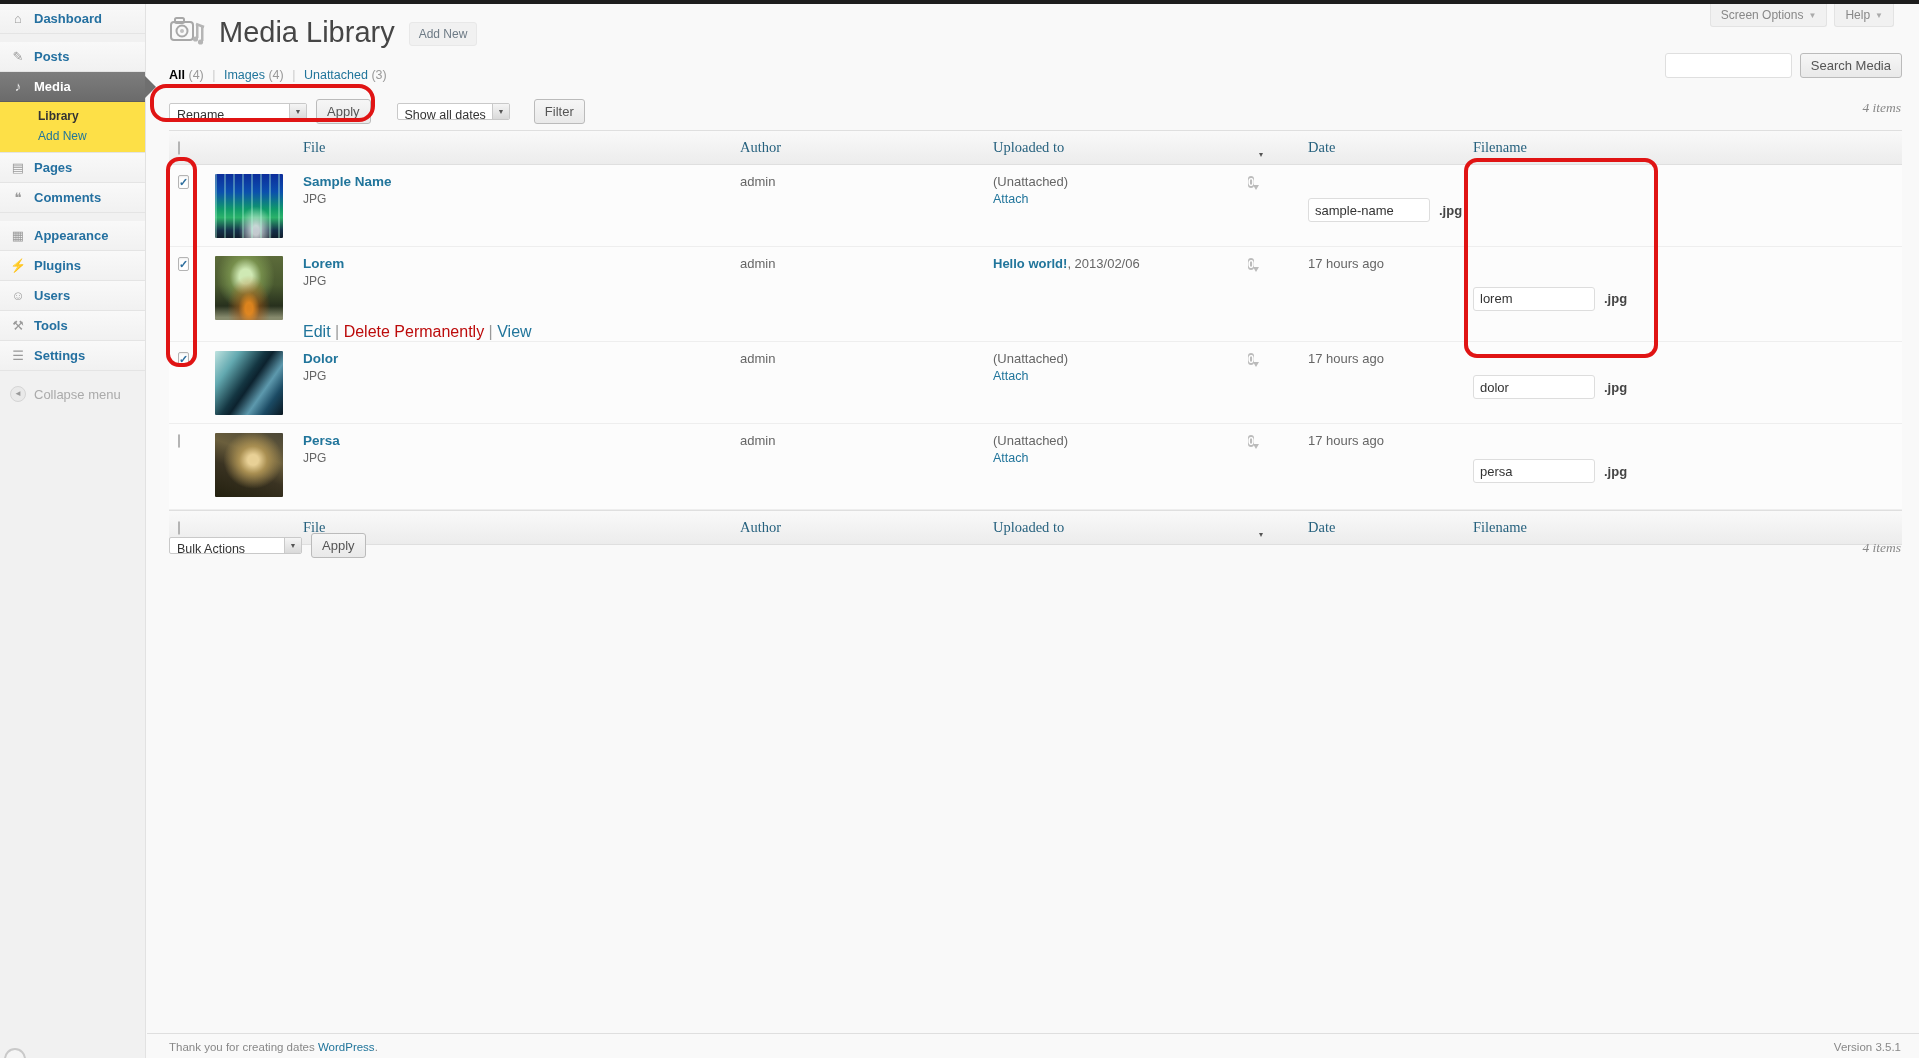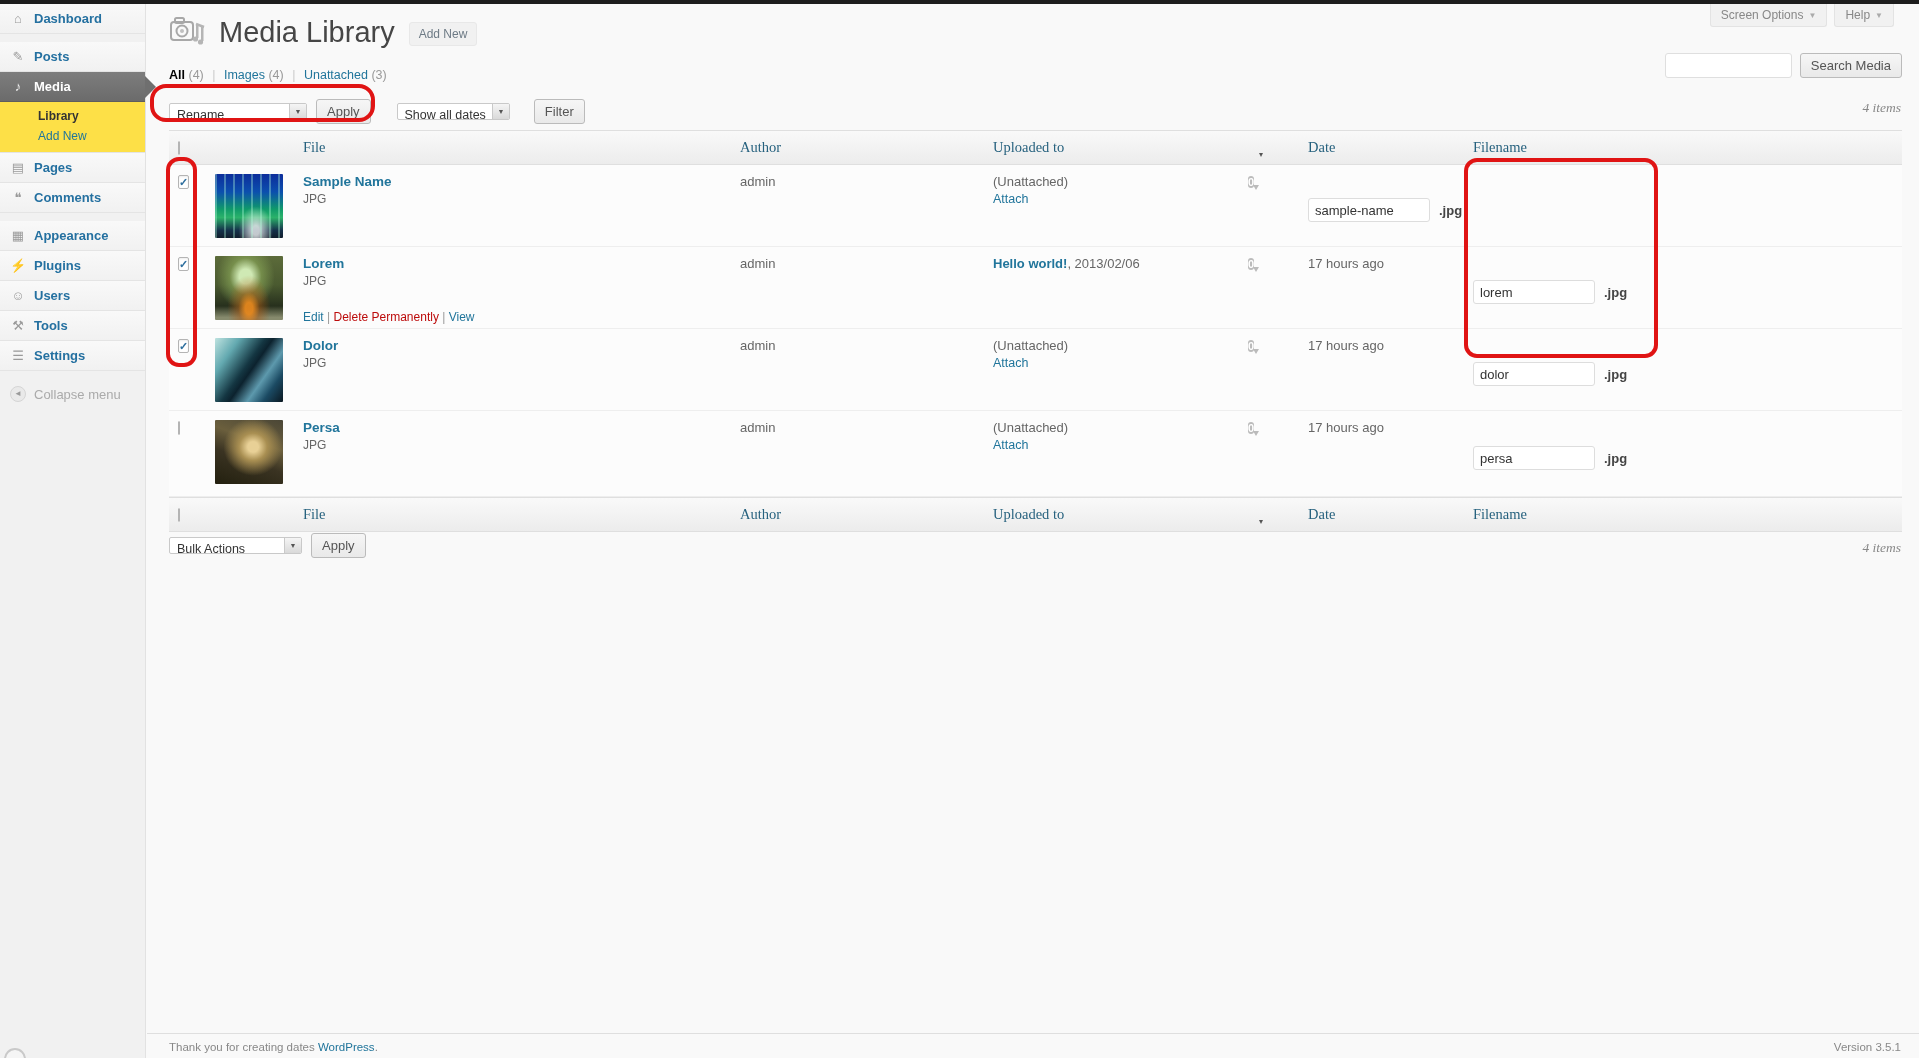--- a/index.html
+++ b/index.html
@@ -72,21 +72,21 @@
       radial-gradient(ellipse at 45% 32%, #cfe9b4 0 12%, rgba(140,170,90,.6) 30%, rgba(0,0,0,0) 55%),
       linear-gradient(180deg,#5c6b3a 0%,#4a5a30 45%,#27301d 78%,#868a6d 96%); }
   .thumb-3 { background:
       linear-gradient(125deg, #bfe3e0 0%, #63a9b0 22%, #143642 45%, #0c222e 52%, #5d99ad 68%, #1b4a63 82%, #0a1720 100%); }
   .thumb-4 { background:
       radial-gradient(ellipse at 56% 42%, #e8d096 0 10%, #a98f52 26%, rgba(0,0,0,0) 55%),
       linear-gradient(200deg, #4a4636 0%, #6b5f3d 35%, #3a3322 60%, #23200f 100%); }
 
   .file-title { font-size:13.5px; font-weight:bold; color:#21759B; text-decoration:none; cursor:pointer; display:inline-block; }
   .file-type { font-size:12px; color:#666; margin-top:3px; }
-  .row-actions { margin-top:22px; font-size:12px; color:#999; }
+  .row-actions { margin-top:35px; font-size:16px; color:#999; }
   .row-actions a { text-decoration:none; cursor:pointer; }
   .act-link { color:#21759B; }
   .act-delete { color:#BC0B0B; }
 
   .attach-link { display:block; color:#21759B; font-size:12.5px; margin-top:3px; text-decoration:none; cursor:pointer; }
   .uploaded-link { color:#21759B; font-weight:bold; text-decoration:none; cursor:pointer; }
 
   .bubble { position:relative; width:24px; height:17px; background:#bbb; border-radius:5px; color:#fff; font-size:11px; font-weight:bold; text-align:center; line-height:16px; cursor:pointer; }
   .bubble:after { content:""; position:absolute; left:5px; bottom:-5px; border:3px solid transparent; border-top:5px solid #bbb; }
   .bubble-header { position:relative; width:17px; height:12px; background:#555; border-radius:3px; margin-left:8px; }

